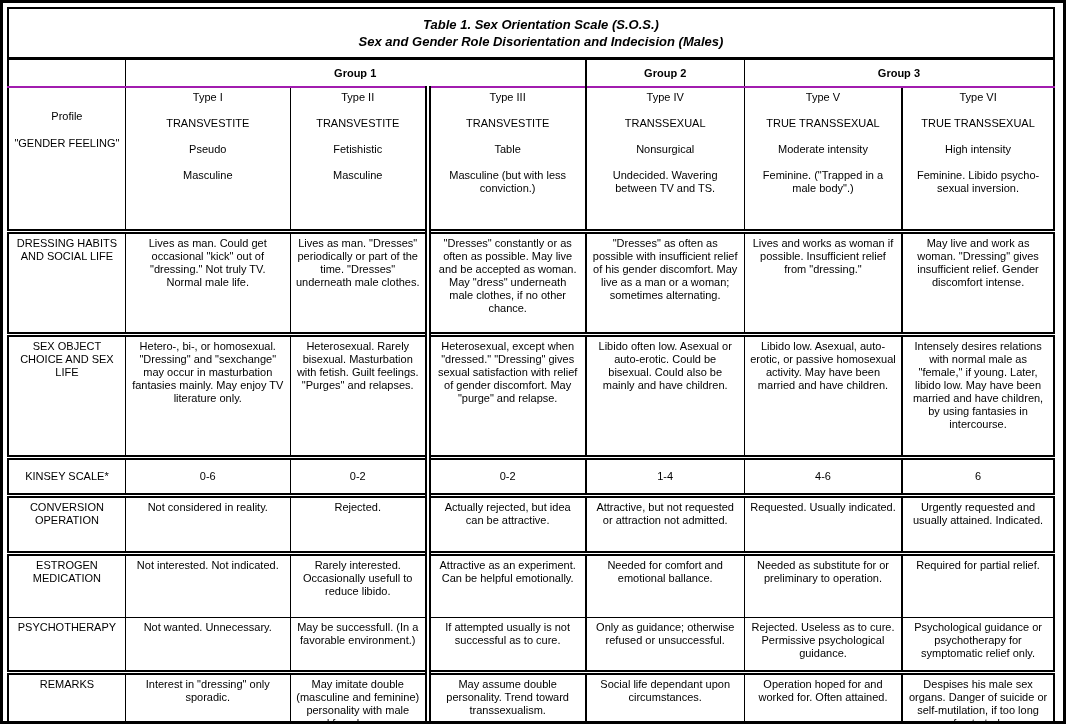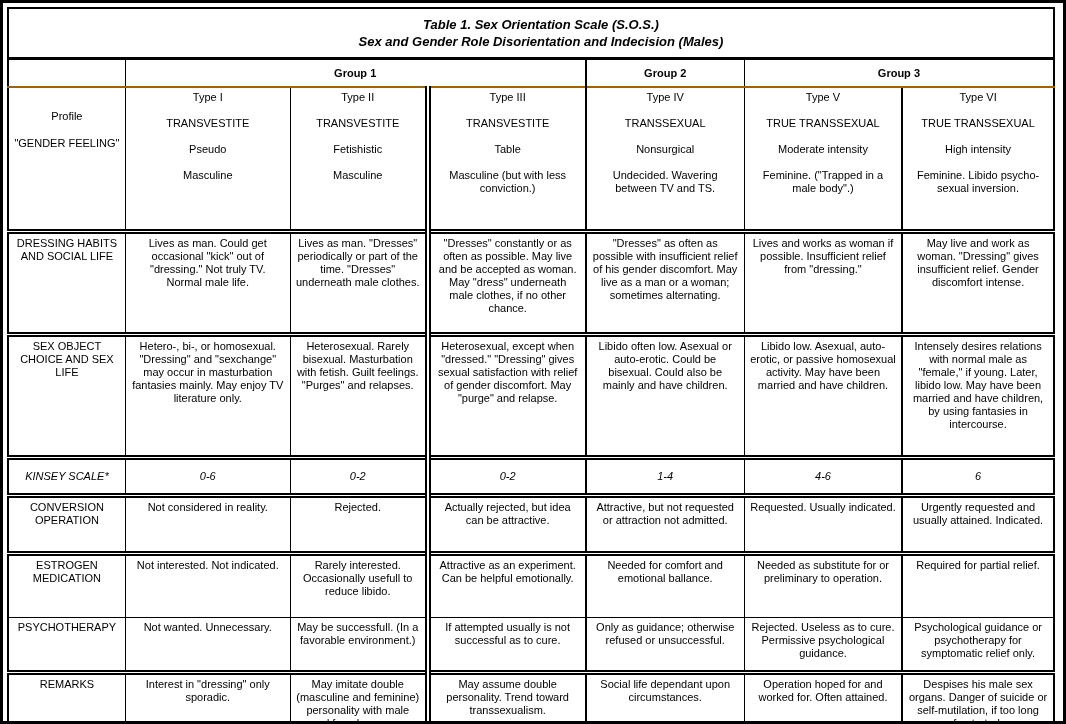--- a/index.html
+++ b/index.html
@@ -31,28 +31,28 @@
     text-align: center;
     vertical-align: top;
     overflow: hidden;
   }
   
   .bl-dbl { border-left: 6px double #000; }
   .bl-2   { border-left: 2px solid #000; }
   
   tr.top-dbl > td { border-top: 5px double #000; }
   tr.top-3 > td   { border-top: 3px solid #000; }
-  tr.top-2 > td   { border-top: 2px solid #a16207; }
+  tr.top-2 > td   { border-top: 2px solid #a21caf; }
   
   .r-title td      { height: 42px; vertical-align: middle; }
   .r-group td      { height: 20px; vertical-align: middle; font-weight: bold; }
   .r-profile td    { height: 116px; }
   .r-dressing td   { height: 92px; }
   .r-sexobj td     { height: 112px; }
-  .r-kinsey td     { height: 27px; vertical-align: middle; font-style: italic; }
+  .r-kinsey td     { height: 27px; vertical-align: middle; }
   .r-conversion td { height: 47px; }
   .r-estrogen td   { height: 55px; }
   .r-psycho td     { height: 46px; }
   .r-remarks td    { height: 72px; }
   
   .r-title td { border-left: none; border-right: none; padding-left: 25px; }
   .title-line { font-size: 13px; line-height: 17px; font-weight: bold; font-style: italic; }
   
   .pcell div { margin-bottom: 13px; }
   .pcell div:last-child { margin-bottom: 0; }

